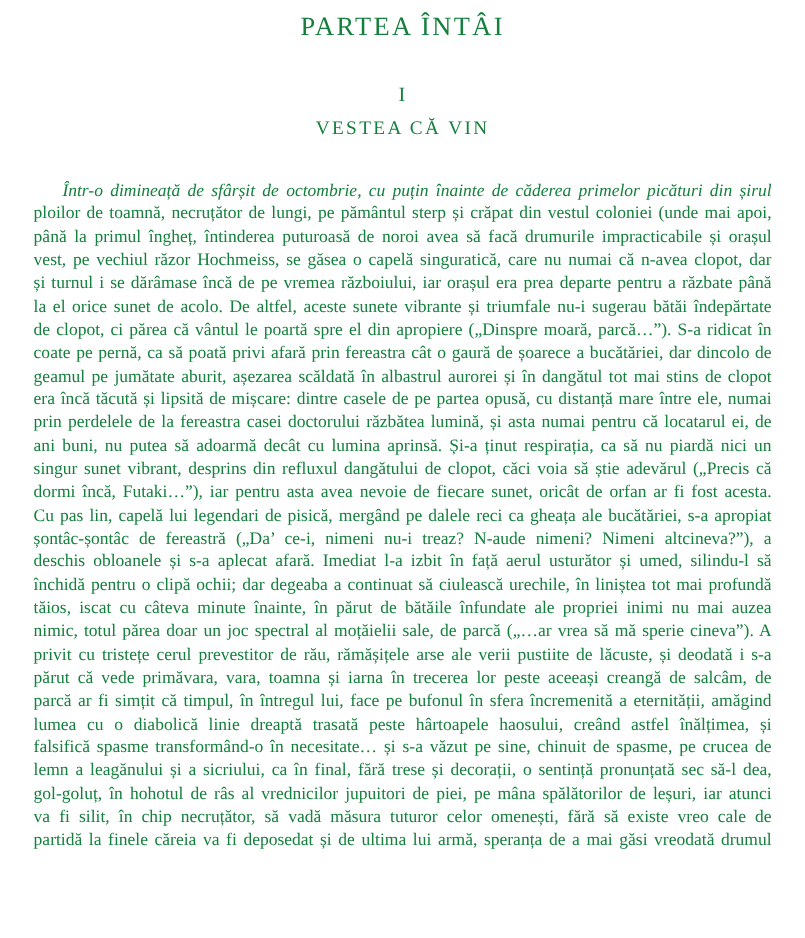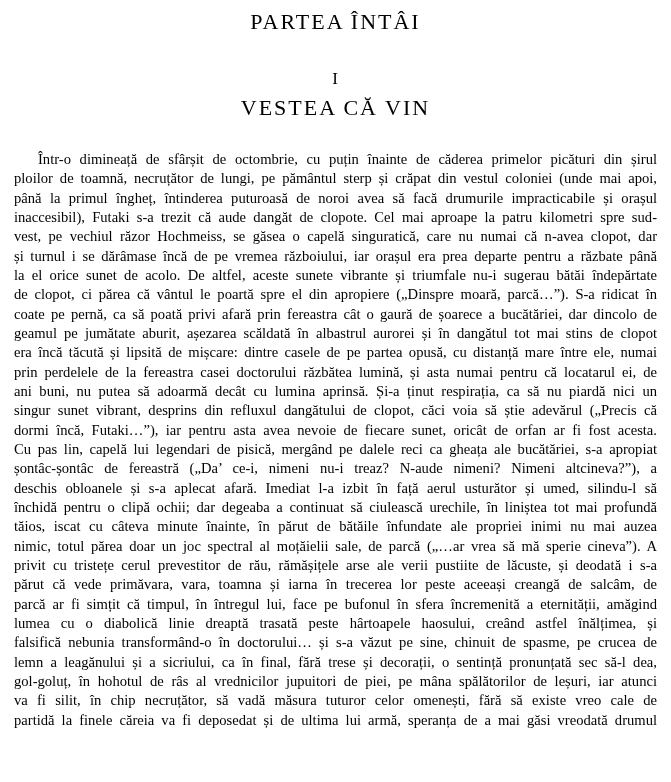--- a/index.html
+++ b/index.html
@@ -1,46 +1,46 @@
 <!DOCTYPE html>
 <html lang="ro"><head>
 <meta charset="utf-8">
 <style>
   html, body { margin: 0; padding: 0; background: #ffffff; }
   .page {
     position: relative;
     width: 671px;
     height: 782px;
     box-sizing: border-box;
-    padding: 0 14px;
+    padding: 0 28px;
     margin: 0 auto;
     background: #ffffff;
     overflow: hidden;
     font-family: "Liberation Serif", serif;
-    color: #000000;
+    color: #15803d;
   }
   .part-title {
     margin-top: 9px;
     font-size: 22px;
     line-height: 26px;
     letter-spacing: 2px;
     text-align: center;
     font-weight: normal;
   }
   .chapter-number {
     margin-top: 34px;
     font-size: 17px;
     line-height: 20px;
     letter-spacing: 1px;
     text-align: center;
     font-weight: normal;
   }
   .chapter-title {
     margin-top: 6px;
-    font-size: 22px;
+    font-size: 16px;
     line-height: 26px;
     letter-spacing: 2px;
     text-align: center;
     font-weight: normal;
   }
   .body-text {
     margin-top: 29px;
     height: 613px;          
     overflow: hidden;
   }
@@ -48,34 +48,34 @@
     font-size: 14.6px;
     line-height: 19.34px;
     height: 19.34px;
     overflow: hidden;
     text-align: justify;
     text-align-last: justify;
     white-space: normal;
   }
   .body-line.first {
     text-indent: 24px;
+    font-style: italic;
   }
 </style>
 </head>
 <body>
 
 <div class="page">
   <div class="part-title">PARTEA ÎNTÂI</div>
   <div class="chapter-number">I</div>
   <div class="chapter-title">VESTEA CĂ VIN</div>
   <div class="body-text">
       <div class="body-line first">Într-o dimineață de sfârșit de octombrie, cu puțin înainte de căderea primelor picături din șirul</div>
       <div class="body-line">ploilor de toamnă, necruțător de lungi, pe pământul sterp și crăpat din vestul coloniei (unde mai apoi,</div>
       <div class="body-line">până la primul îngheț, întinderea puturoasă de noroi avea să facă drumurile impracticabile și orașul</div>
-      <div class="body-line">inaccesibil), Futaki s-a trezit că aude dangăt de clopote. Cel mai aproape la patru kilometri spre sud-</div>
       <div class="body-line">vest, pe vechiul răzor Hochmeiss, se găsea o capelă singuratică, care nu numai că n-avea clopot, dar</div>
       <div class="body-line">și turnul i se dărâmase încă de pe vremea războiului, iar orașul era prea departe pentru a răzbate până</div>
       <div class="body-line">la el orice sunet de acolo. De altfel, aceste sunete vibrante și triumfale nu-i sugerau bătăi îndepărtate</div>
       <div class="body-line">de clopot, ci părea că vântul le poartă spre el din apropiere („Dinspre moară, parcă…”). S-a ridicat în</div>
       <div class="body-line">coate pe pernă, ca să poată privi afară prin fereastra cât o gaură de șoarece a bucătăriei, dar dincolo de</div>
       <div class="body-line">geamul pe jumătate aburit, așezarea scăldată în albastrul aurorei și în dangătul tot mai stins de clopot</div>
       <div class="body-line">era încă tăcută și lipsită de mișcare: dintre casele de pe partea opusă, cu distanță mare între ele, numai</div>
       <div class="body-line">prin perdelele de la fereastra casei doctorului răzbătea lumină, și asta numai pentru că locatarul ei, de</div>
       <div class="body-line">ani buni, nu putea să adoarmă decât cu lumina aprinsă. Și-a ținut respirația, ca să nu piardă nici un</div>
       <div class="body-line">singur sunet vibrant, desprins din refluxul dangătului de clopot, căci voia să știe adevărul („Precis că</div>
@@ -83,19 +83,19 @@
       <div class="body-line">Cu pas lin, capelă lui legendari de pisică, mergând pe dalele reci ca gheața ale bucătăriei, s-a apropiat</div>
       <div class="body-line">șontâc-șontâc de fereastră („Da’ ce-i, nimeni nu-i treaz? N-aude nimeni? Nimeni altcineva?”), a</div>
       <div class="body-line">deschis obloanele și s-a aplecat afară. Imediat l-a izbit în față aerul usturător și umed, silindu-l să</div>
       <div class="body-line">închidă pentru o clipă ochii; dar degeaba a continuat să ciulească urechile, în liniștea tot mai profundă</div>
       <div class="body-line">tăios, iscat cu câteva minute înainte, în părut de bătăile înfundate ale propriei inimi nu mai auzea</div>
       <div class="body-line">nimic, totul părea doar un joc spectral al moțăielii sale, de parcă („…ar vrea să mă sperie cineva”). A</div>
       <div class="body-line">privit cu tristețe cerul prevestitor de rău, rămășițele arse ale verii pustiite de lăcuste, și deodată i s-a</div>
       <div class="body-line">părut că vede primăvara, vara, toamna și iarna în trecerea lor peste aceeași creangă de salcâm, de</div>
       <div class="body-line">parcă ar fi simțit că timpul, în întregul lui, face pe bufonul în sfera încremenită a eternității, amăgind</div>
       <div class="body-line">lumea cu o diabolică linie dreaptă trasată peste hârtoapele haosului, creând astfel înălțimea, și</div>
-      <div class="body-line">falsifică nebunia transformând-o în doctorului… și s-a văzut pe sine, chinuit de spasme, pe crucea de</div>
+      <div class="body-line">falsifică spasme transformând-o în necesitate… și s-a văzut pe sine, chinuit de spasme, pe crucea de</div>
       <div class="body-line">lemn a leagănului și a sicriului, ca în final, fără trese și decorații, o sentință pronunțată sec să-l dea,</div>
       <div class="body-line">gol-goluț, în hohotul de râs al vrednicilor jupuitori de piei, pe mâna spălătorilor de leșuri, iar atunci</div>
       <div class="body-line">va fi silit, în chip necruțător, să vadă măsura tuturor celor omenești, fără să existe vreo cale de</div>
       <div class="body-line">partidă la finele căreia va fi deposedat și de ultima lui armă, speranța de a mai găsi vreodată drumul</div>
     </div>
 </div>
 
 </body></html>

